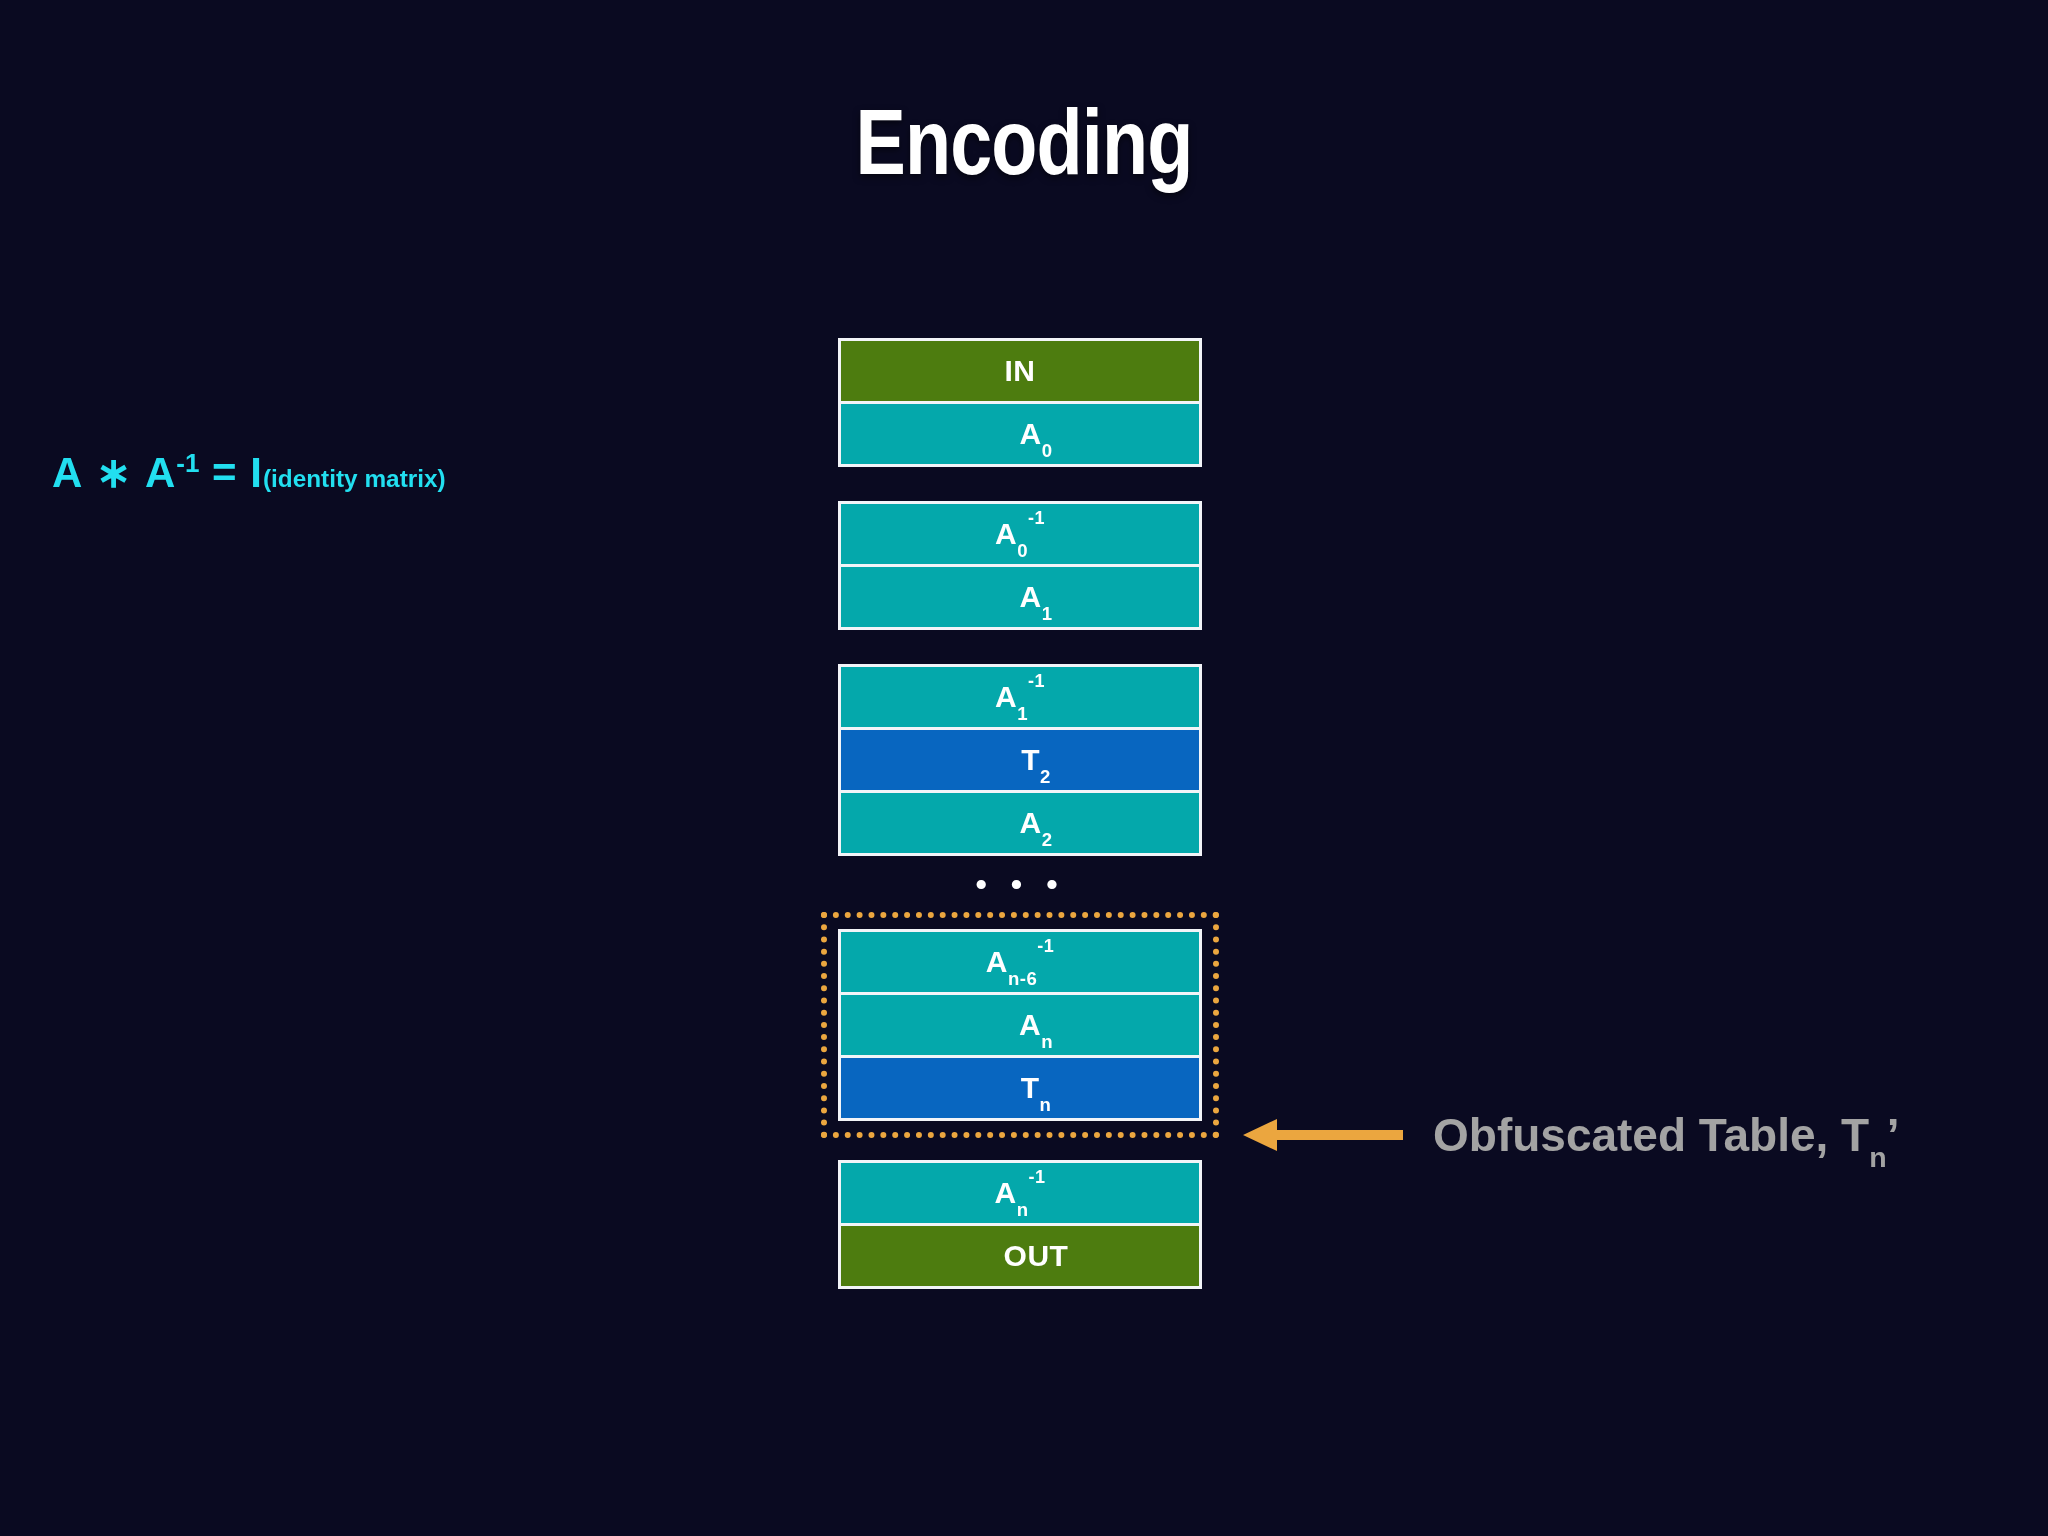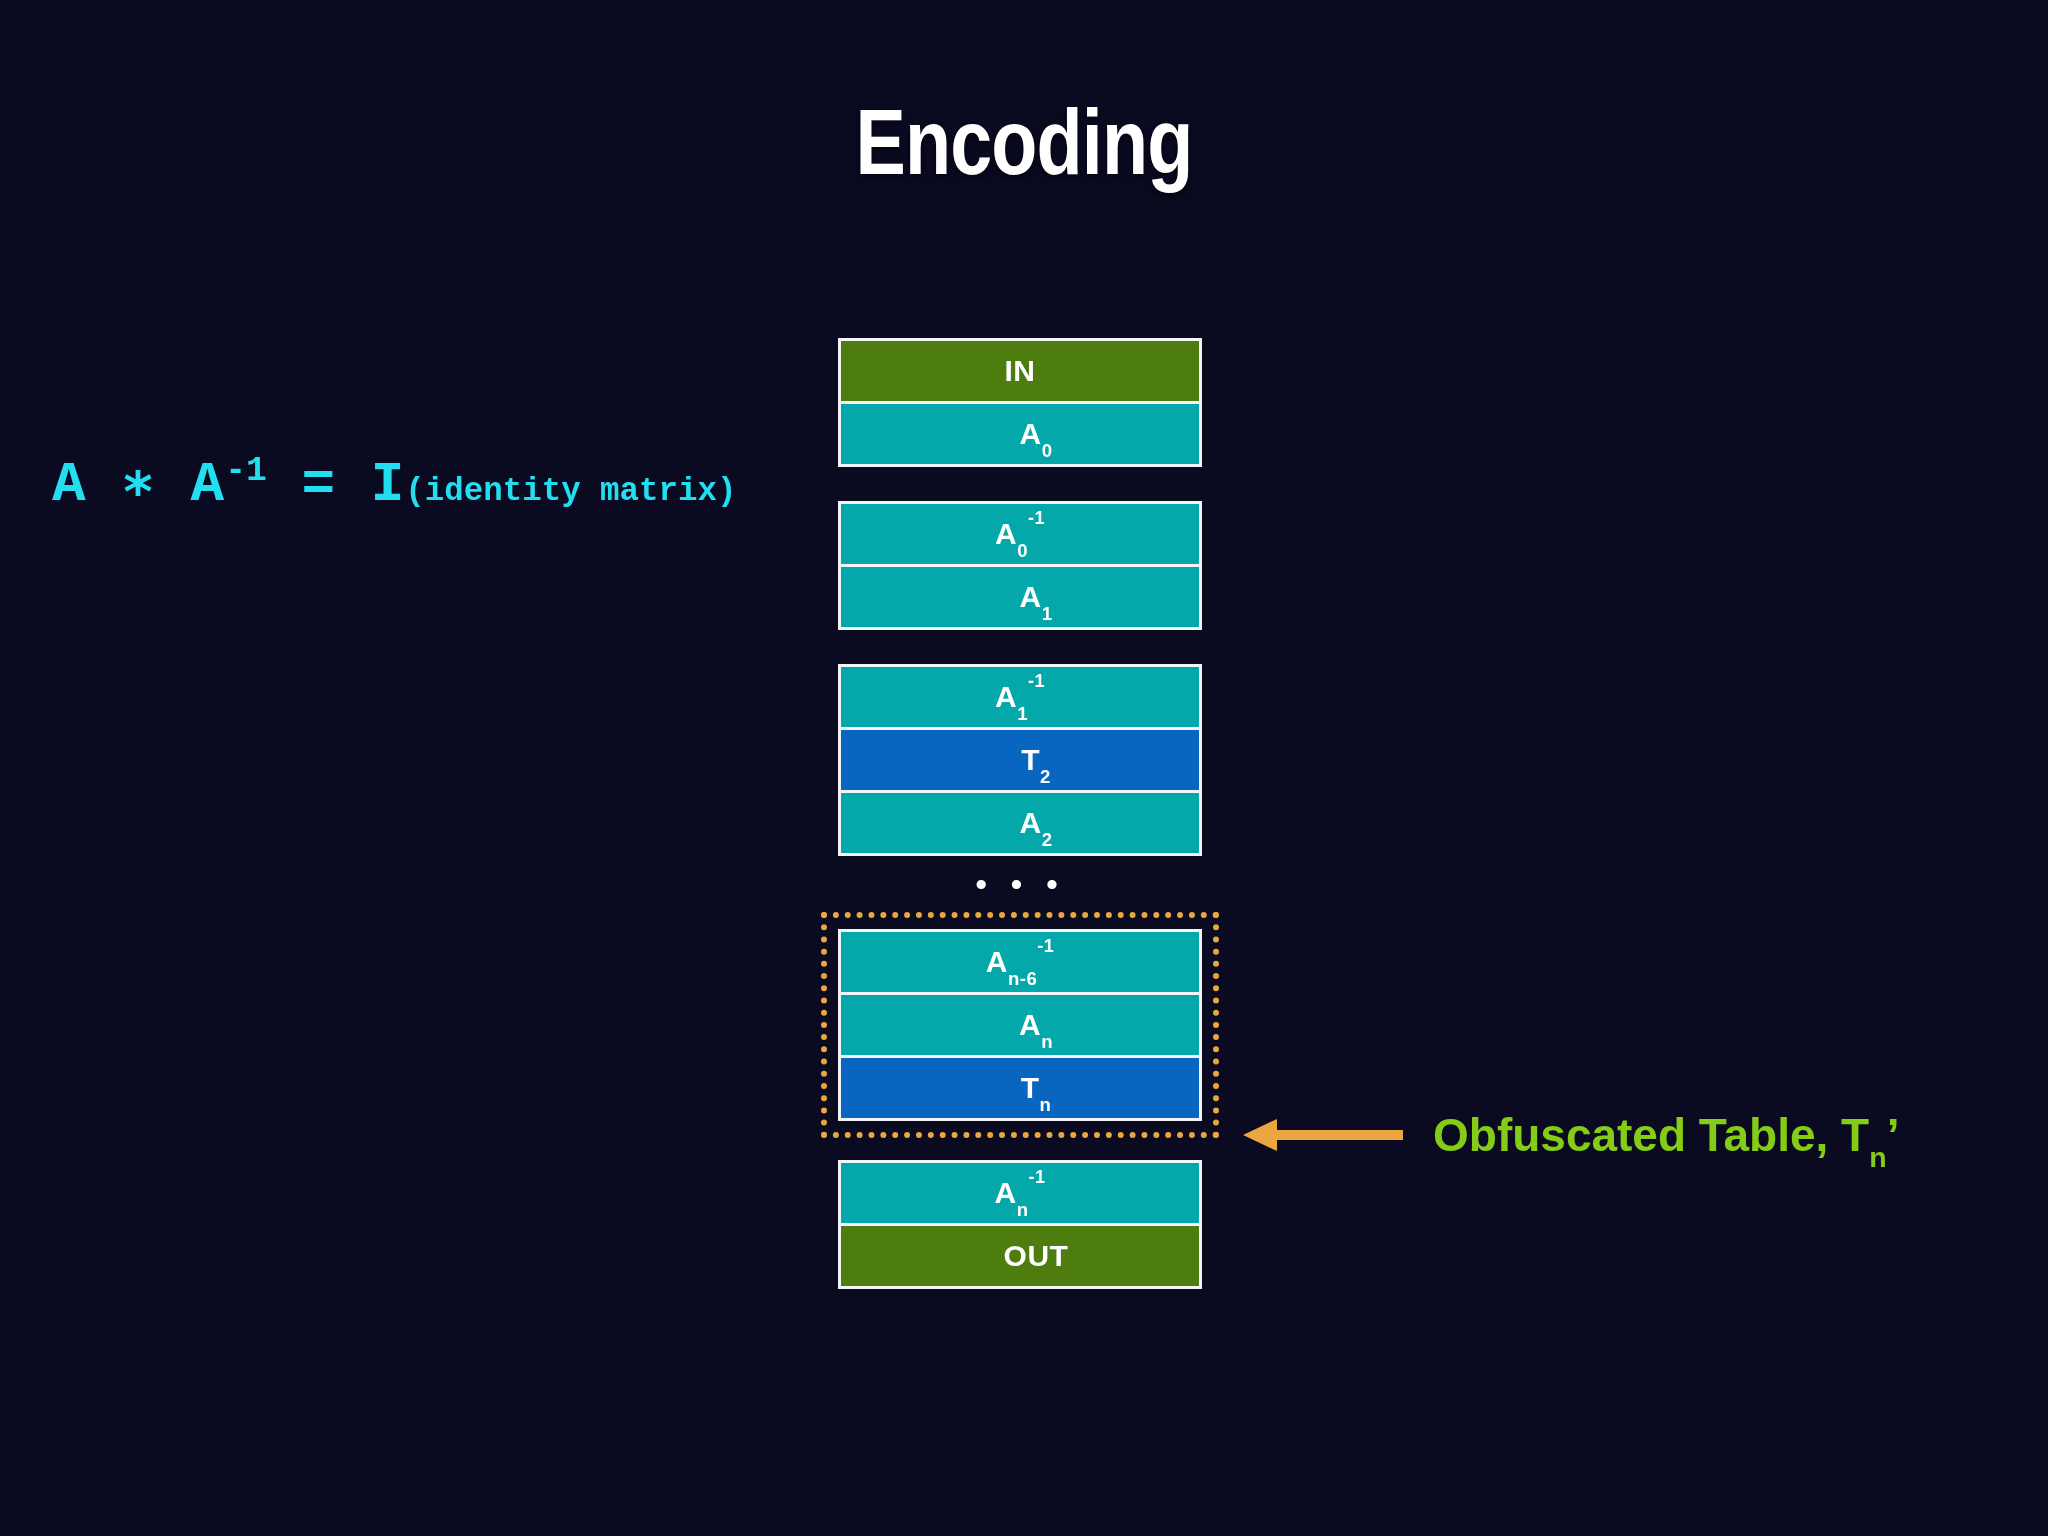--- a/index.html
+++ b/index.html
@@ -31,23 +31,23 @@
     line-height: 1.0;
     text-shadow: 0 3px 8px rgba(0,0,0,0.55);
   }
 
   
   #formula {
     position: absolute;
     left: 52px;
     top: 448px;
     color: #22dff0;
-    font-family: Liberation Mono, monospace;
-    font-weight: bold;
-    font-size: 56px;
+    font-family: Liberation Sans, sans-serif;
+    font-weight: bold;
+    font-size: 42px;
     white-space: nowrap;
     letter-spacing: 1px;
   }
   #formula .sup {
     font-size: 0.62em;
     vertical-align: super;
     letter-spacing: 0;
   }
   #formula .paren-note {
     font-size: 0.58em;
@@ -128,21 +128,21 @@
   #annotation {
     position: absolute;
     left: 1243px;
     top: 1108px;
     display: flex;
     align-items: center;
     white-space: nowrap;
   }
   #annotation-arrow { display: block; }
   #annotation-label {
-    color: #84cc16;
+    color: #a3a3a3;
     font-family: "Liberation Sans", sans-serif;
     font-size: 46px;
     font-weight: bold;
     margin-left: 30px;
     letter-spacing: 0px;
   }
   #annotation-label .sub {
     font-size: 0.62em;
     vertical-align: sub;
     line-height: 0;

